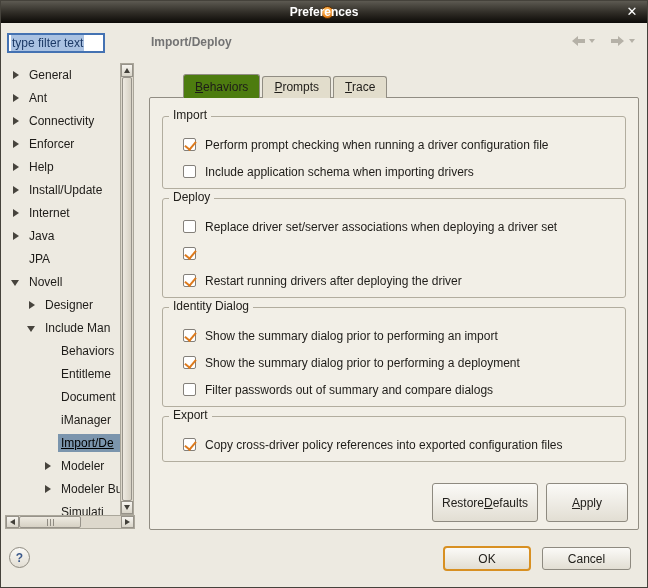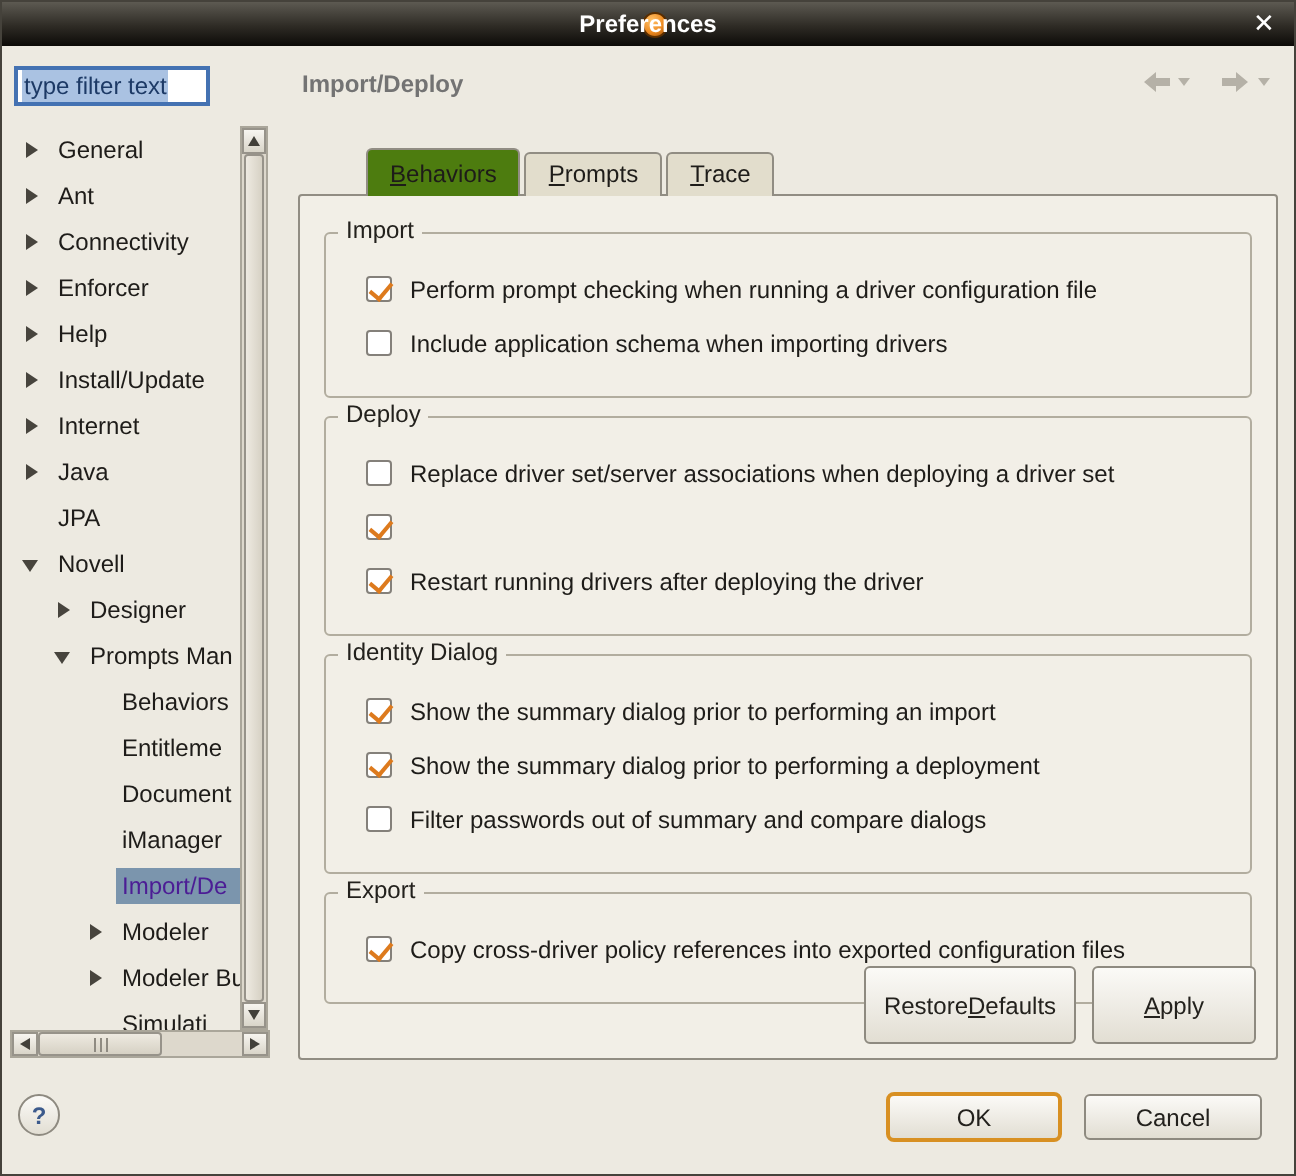--- a/index.html
+++ b/index.html
@@ -28,21 +28,21 @@
   
   .tree { position:absolute; left:4px; top:40px; width:115px; height:452px; overflow:hidden; }
   .trow { height:23px; display:flex; align-items:center; white-space:nowrap; overflow:hidden; }
   .indent-0 { padding-left:6px; } .indent-1 { padding-left:22px; } .indent-2 { padding-left:38px; }
   .expander { width:10px; height:12px; flex:0 0 10px; margin-right:5px; position:relative; }
   .expander.collapsed::after { content:""; position:absolute; left:2px; top:2px;
     border-left:6px solid #47443d; border-top:4px solid transparent; border-bottom:4px solid transparent; }
   .expander.expanded::after { content:""; position:absolute; left:0; top:4px;
     border-top:6px solid #47443d; border-left:4px solid transparent; border-right:4px solid transparent; }
   .tlabel { padding:2px 3px; overflow:hidden; }
-  .trow.selected .tlabel { background:#7b95ad; color:#4c1d95; flex:1; }
+  .trow.selected .tlabel { background:#7b95ad; color:#000000; flex:1;text-decoration:underline; }
 
   
   .vscroll { position:absolute; left:119px; top:40px; width:14px; height:452px;
     background:#ddd8cc; border:1px solid #aaa69a; }
   .sb-btn { position:absolute; background:linear-gradient(#f7f5f0,#d9d5c9); border:1px solid #97938a;
     display:flex; align-items:center; justify-content:center; }
   .vscroll .up { left:0; top:0; width:12px; height:13px; }
   .vscroll .down { left:0; bottom:0; width:12px; height:13px; }
   .vthumb { position:absolute; left:1px; top:13px; width:10px; height:424px;
     background:linear-gradient(90deg,#eeeae1,#d6d1c4); border:1px solid #97938a; border-radius:2px; }
@@ -72,21 +72,21 @@
   .tab { border:1px solid #918d83; border-bottom:none; background:#e2ddcc; margin-right:2px;
     border-radius:3px 3px 0 0; padding:3px 11px 4px; height:22px; }
   .tab.active { background:#4d7c0f; height:24px; padding-top:5px;margin-left:26px; }
   .tab-label { display:inline-block; }
   .tab-label::first-letter { text-decoration:underline; }
 
   .folder { position:absolute; left:148px; right:8px; top:74px; height:433px;
     background:#f2efe7; border:1px solid #918d83; border-radius:2px; padding-top:18px; }
 
   .group { position:relative; margin:0 12px 9px 12px; border:1px solid #b2ad9f; border-radius:3px;
-    padding:14px 8px 13px 8px; }
+    padding:14px 8px 3px 8px; }
   .group-title { position:absolute; top:-9px; left:6px; background:#f2efe7; padding:0 4px; color:#23211d; }
   .chk-row { display:flex; align-items:center; height:27px; padding-left:12px; }
   .checkbox { width:13px; height:13px; flex:0 0 13px; background:#ffffff; border:1px solid #84807a;
     border-radius:2px; position:relative; margin-right:9px; }
   .checkbox.checked::after { content:""; position:absolute; left:1px; top:2px; width:9px; height:5px;
     border-left:2px solid #dd7a1d; border-bottom:2px solid #dd7a1d; transform:rotate(-50deg); }
 
   
   .btn { display:flex; align-items:center; justify-content:center; height:39px;
     background:linear-gradient(#fbfaf7,#e2ded3); border:1px solid #8e8a80; border-radius:3px; color:#23211d; }
@@ -160,21 +160,21 @@
       <div class="trow indent-0">
           <span class="expander expanded"></span>
           <span class="tlabel">Novell</span>
         </div>
       <div class="trow indent-1">
           <span class="expander collapsed"></span>
           <span class="tlabel">Designer</span>
         </div>
       <div class="trow indent-1">
           <span class="expander expanded"></span>
-          <span class="tlabel">Prompts Man</span>
+          <span class="tlabel">Include Man</span>
         </div>
       <div class="trow indent-2">
           <span class="expander"></span>
           <span class="tlabel">Behaviors</span>
         </div>
       <div class="trow indent-2">
           <span class="expander"></span>
           <span class="tlabel">Entitleme</span>
         </div>
       <div class="trow indent-2">

